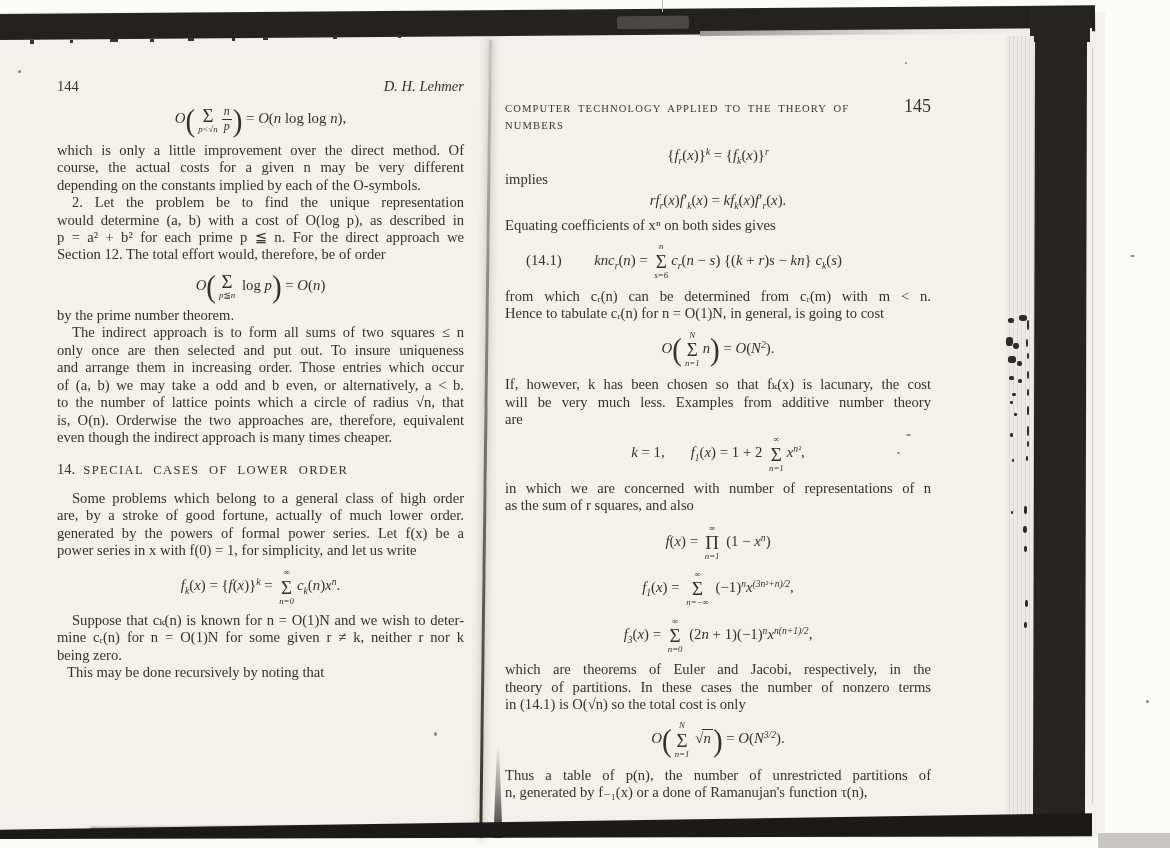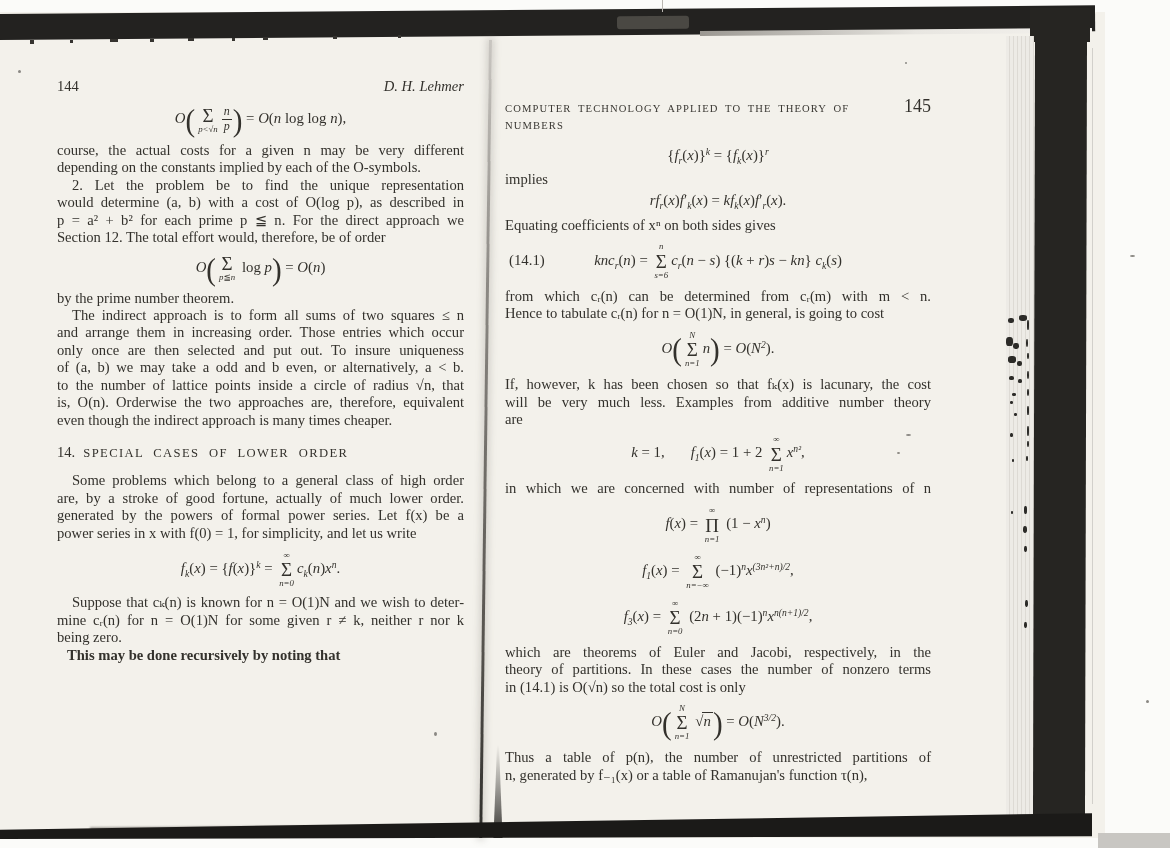--- a/index.html
+++ b/index.html
@@ -41,28 +41,28 @@
   .page{position:absolute;font-size:14.6px;line-height:17.4px;}
   .page.left{left:57px;top:78px;width:407px;}
   .page.right{left:505px;top:76px;width:426px;}
   .pagehead{display:flex;justify-content:space-between;align-items:baseline;margin-bottom:8px;}
   .it-head{font-style:italic;}
   .runhead{font-size:10.6px;letter-spacing:1.1px;word-spacing:3px;color:#3a3833;margin-top:24px;}
   .pn{font-size:18px;}
   .tline{text-align:justify;text-align-last:justify;}
   .tlast{text-align-last:left;}
   .indent .tline:first-child{text-indent:15px;}
-  .indent-sm .tline:first-child{text-indent:10px;font-weight:bold;}
+  .indent-sm .tline:first-child{text-indent:10px;}
   .heading{margin:15px 0 10px;}
   .heading .hnum{font-size:14.6px;margin-right:8px;}
   .heading .htitle{font-size:12.6px;letter-spacing:1.4px;word-spacing:5px;}
   
   .formula{text-align:center;font-size:14.8px;}
   .formula.eqrow{position:relative;}
-  .eqno{position:absolute;left:4px;top:50%;transform:translateY(-50%);}
+  .eqno{position:absolute;left:21px;top:50%;transform:translateY(-50%);}
   .rm,.it{white-space:pre;}
   .it{font-style:italic;}
   .sup{font-size:9.6px;font-style:italic;vertical-align:5px;white-space:pre;}
   .sub{font-size:9.6px;font-style:italic;vertical-align:-4px;white-space:pre;}
   .gap{display:inline-block;}
   .bigp{display:inline-block;font-size:29px;line-height:28px;vertical-align:middle;
         transform:scaleY(1.12);font-weight:400;}
   .bigop{display:inline-flex;flex-direction:column;align-items:center;vertical-align:middle;
          line-height:1;margin:0 3px;}
   .bigop .lim{font-size:8.8px;font-style:italic;line-height:1.05;}
@@ -89,42 +89,43 @@
       <span class="it-head">D. H. Lehmer</span>
     </div>
     <div class="formula" style="margin:10px 0 8px"><span class="it">O</span><span class="bigp">(</span><span class="bigop">
           <span class="osym">Σ</span>
           <span class="lim">p&lt;√n</span>
         </span><span class="frac">
           <span class="num"><span class="it">n</span></span>
           <span class="den"><span class="it">p</span></span>
         </span><span class="bigp">)</span><span class="rm"> = </span><span class="it">O</span><span class="rm">(</span><span class="it">n</span><span class="rm"> log log </span><span class="it">n</span><span class="rm">),</span></div>
     <div class="para">
+        <div class="tline">which is only a little improvement over the direct method. Of</div>
         <div class="tline">course, the actual costs for a given n may be very different</div>
         <div class="tline tlast">depending on the constants implied by each of the O-symbols.</div>
       </div>
     <div class="para indent">
         <div class="tline">2. Let the problem be to find the unique representation</div>
         <div class="tline">would determine (a, b) with a cost of O(log p), as described in</div>
         <div class="tline">p = a² + b² for each prime p ≦ n. For the direct approach we</div>
         <div class="tline tlast">Section 12. The total effort would, therefore, be of order</div>
       </div>
     <div class="formula" style="margin:8px 0 7px"><span class="it">O</span><span class="bigp">(</span><span class="bigop">
           <span class="osym">Σ</span>
           <span class="lim">p≦n</span>
         </span><span class="rm"> log </span><span class="it">p</span><span class="bigp">)</span><span class="rm"> = </span><span class="it">O</span><span class="rm">(</span><span class="it">n</span><span class="rm">)</span></div>
     <div class="para">
         <div class="tline tlast">by the prime number theorem.</div>
       </div>
     <div class="para indent">
         <div class="tline">The indirect approach is to form all sums of two squares ≤ n</div>
+        <div class="tline">only once are then selected and put out. To insure uniqueness</div>
         <div class="tline">and arrange them in increasing order. Those entries which occur</div>
-        <div class="tline">only once are then selected and put out. To insure uniqueness</div>
         <div class="tline">of (a, b) we may take a odd and b even, or alternatively, a &lt; b.</div>
-        <div class="tline">to the number of lattice points inside a circle of radius √n, that</div>
+        <div class="tline">to the number of lattice points which a circle of radius √n, that</div>
         <div class="tline">is, O(n). Orderwise the two approaches are, therefore, equivalent</div>
         <div class="tline tlast">even though the indirect approach is many times cheaper.</div>
       </div>
     <div class="heading">
       <span class="hnum">14.</span><span class="htitle">SPECIAL CASES OF LOWER ORDER</span>
     </div>
     <div class="para indent">
         <div class="tline">Some problems which belong to a general class of high order</div>
         <div class="tline">are, by a stroke of good fortune, actually of much lower order.</div>
         <div class="tline">generated by the powers of formal power series. Let f(x) be a</div>
@@ -180,20 +181,21 @@
         <div class="tline">will be very much less. Examples from additive number theory</div>
         <div class="tline tlast">are</div>
       </div>
     <div class="formula" style="margin:7px 0 7px"><span class="it">k</span><span class="rm"> = 1,</span><span class="gap" style="width: 26px;"></span><span class="it">f</span><span class="sub">1</span><span class="rm">(</span><span class="it">x</span><span class="rm">) = 1 + 2 </span><span class="bigop">
           <span class="lim">∞</span>
           <span class="osym">Σ</span>
           <span class="lim">n=1</span>
         </span><span class="it">x</span><span class="sup">n²</span><span class="rm">,</span></div>
     <div class="para">
         <div class="tline">in which we are concerned with number of representations of n</div>
+        <div class="tline tlast">as the sum of r squares, and also</div>
       </div>
     <div class="formula" style="margin:9px 0 9px"><span class="it">f</span><span class="rm">(</span><span class="it">x</span><span class="rm">) = </span><span class="bigop">
           <span class="lim">∞</span>
           <span class="osym">Π</span>
           <span class="lim">n=1</span>
         </span><span class="rm"> (1 − </span><span class="it">x</span><span class="sup">n</span><span class="rm">)</span></div>
     <div class="formula" style="margin:7px 0 5px"><span class="it">f</span><span class="sub">1</span><span class="rm">(</span><span class="it">x</span><span class="rm">) = </span><span class="bigop">
           <span class="lim">∞</span>
           <span class="osym">Σ</span>
           <span class="lim">n=−∞</span>
@@ -208,21 +210,21 @@
         <div class="tline">theory of partitions. In these cases the number of nonzero terms</div>
         <div class="tline tlast">in (14.1) is O(√n) so the total cost is only</div>
       </div>
     <div class="formula" style="margin:8px 0 8px"><span class="it">O</span><span class="bigp">(</span><span class="bigop">
           <span class="lim">N</span>
           <span class="osym">Σ</span>
           <span class="lim">n=1</span>
         </span><span class="gap" style="width: 3px;"></span><span class="sqrt"><span class="rad">√</span><span class="vinc">n</span></span><span class="bigp">)</span><span class="rm"> = </span><span class="it">O</span><span class="rm">(</span><span class="it">N</span><span class="sup">3/2</span><span class="rm">).</span></div>
     <div class="para">
         <div class="tline">Thus a table of p(n), the number of unrestricted partitions of</div>
-        <div class="tline tlast">n, generated by f₋₁(x) or a table of Ramanujan's function τ(n),</div>
+        <div class="tline tlast">n, generated by f₋₁(x) or a done of Ramanujan's function τ(n),</div>
       </div>
   </div>
 
   <div class="topedge"></div>
   <div class="topedge-hl"></div>
   <div class="spine-clip"></div>
   <div class="corner-patch"></div>
   <div class="gutter-top"></div>
   <div class="tick" style="left:30px;top:40px;width:4px;height:4px"></div>
   <div class="tick" style="left:70px;top:40px;width:3px;height:3px"></div>

